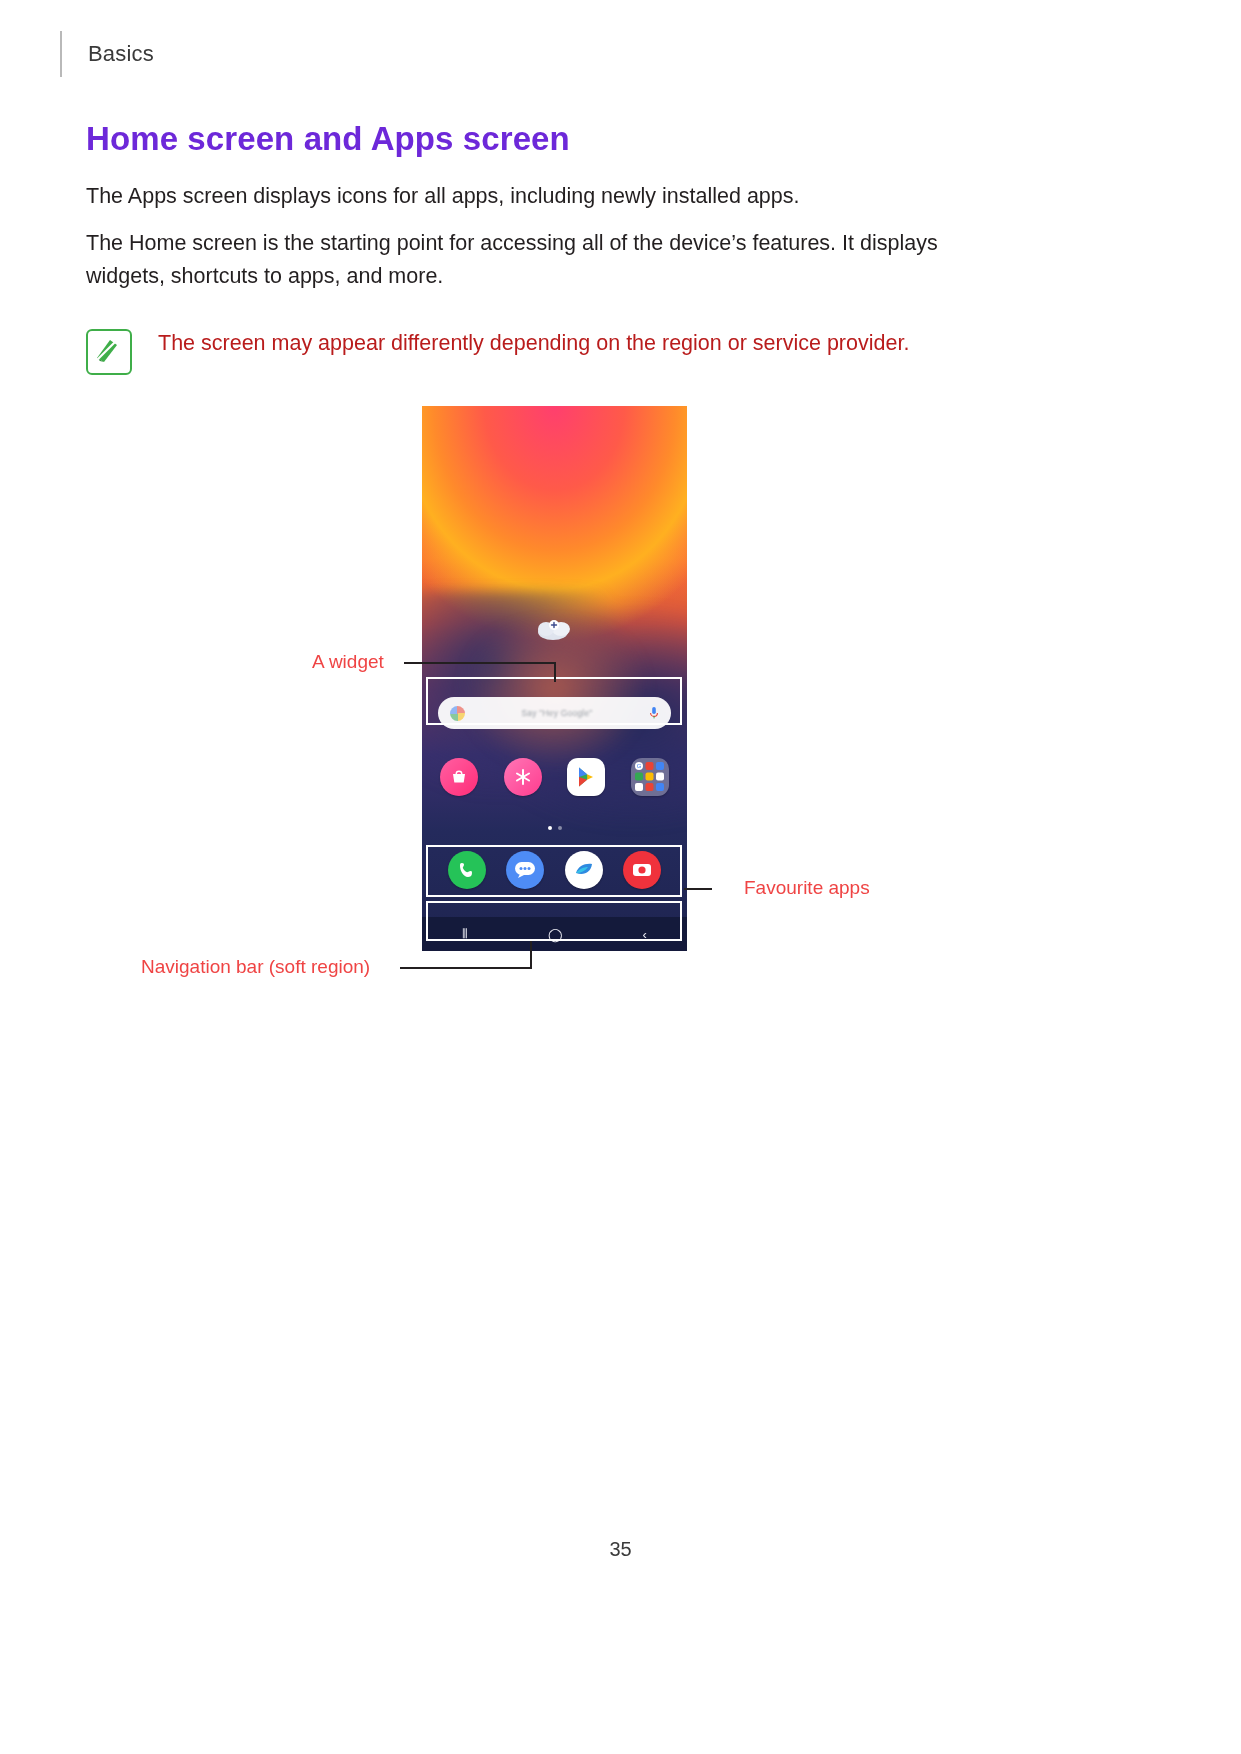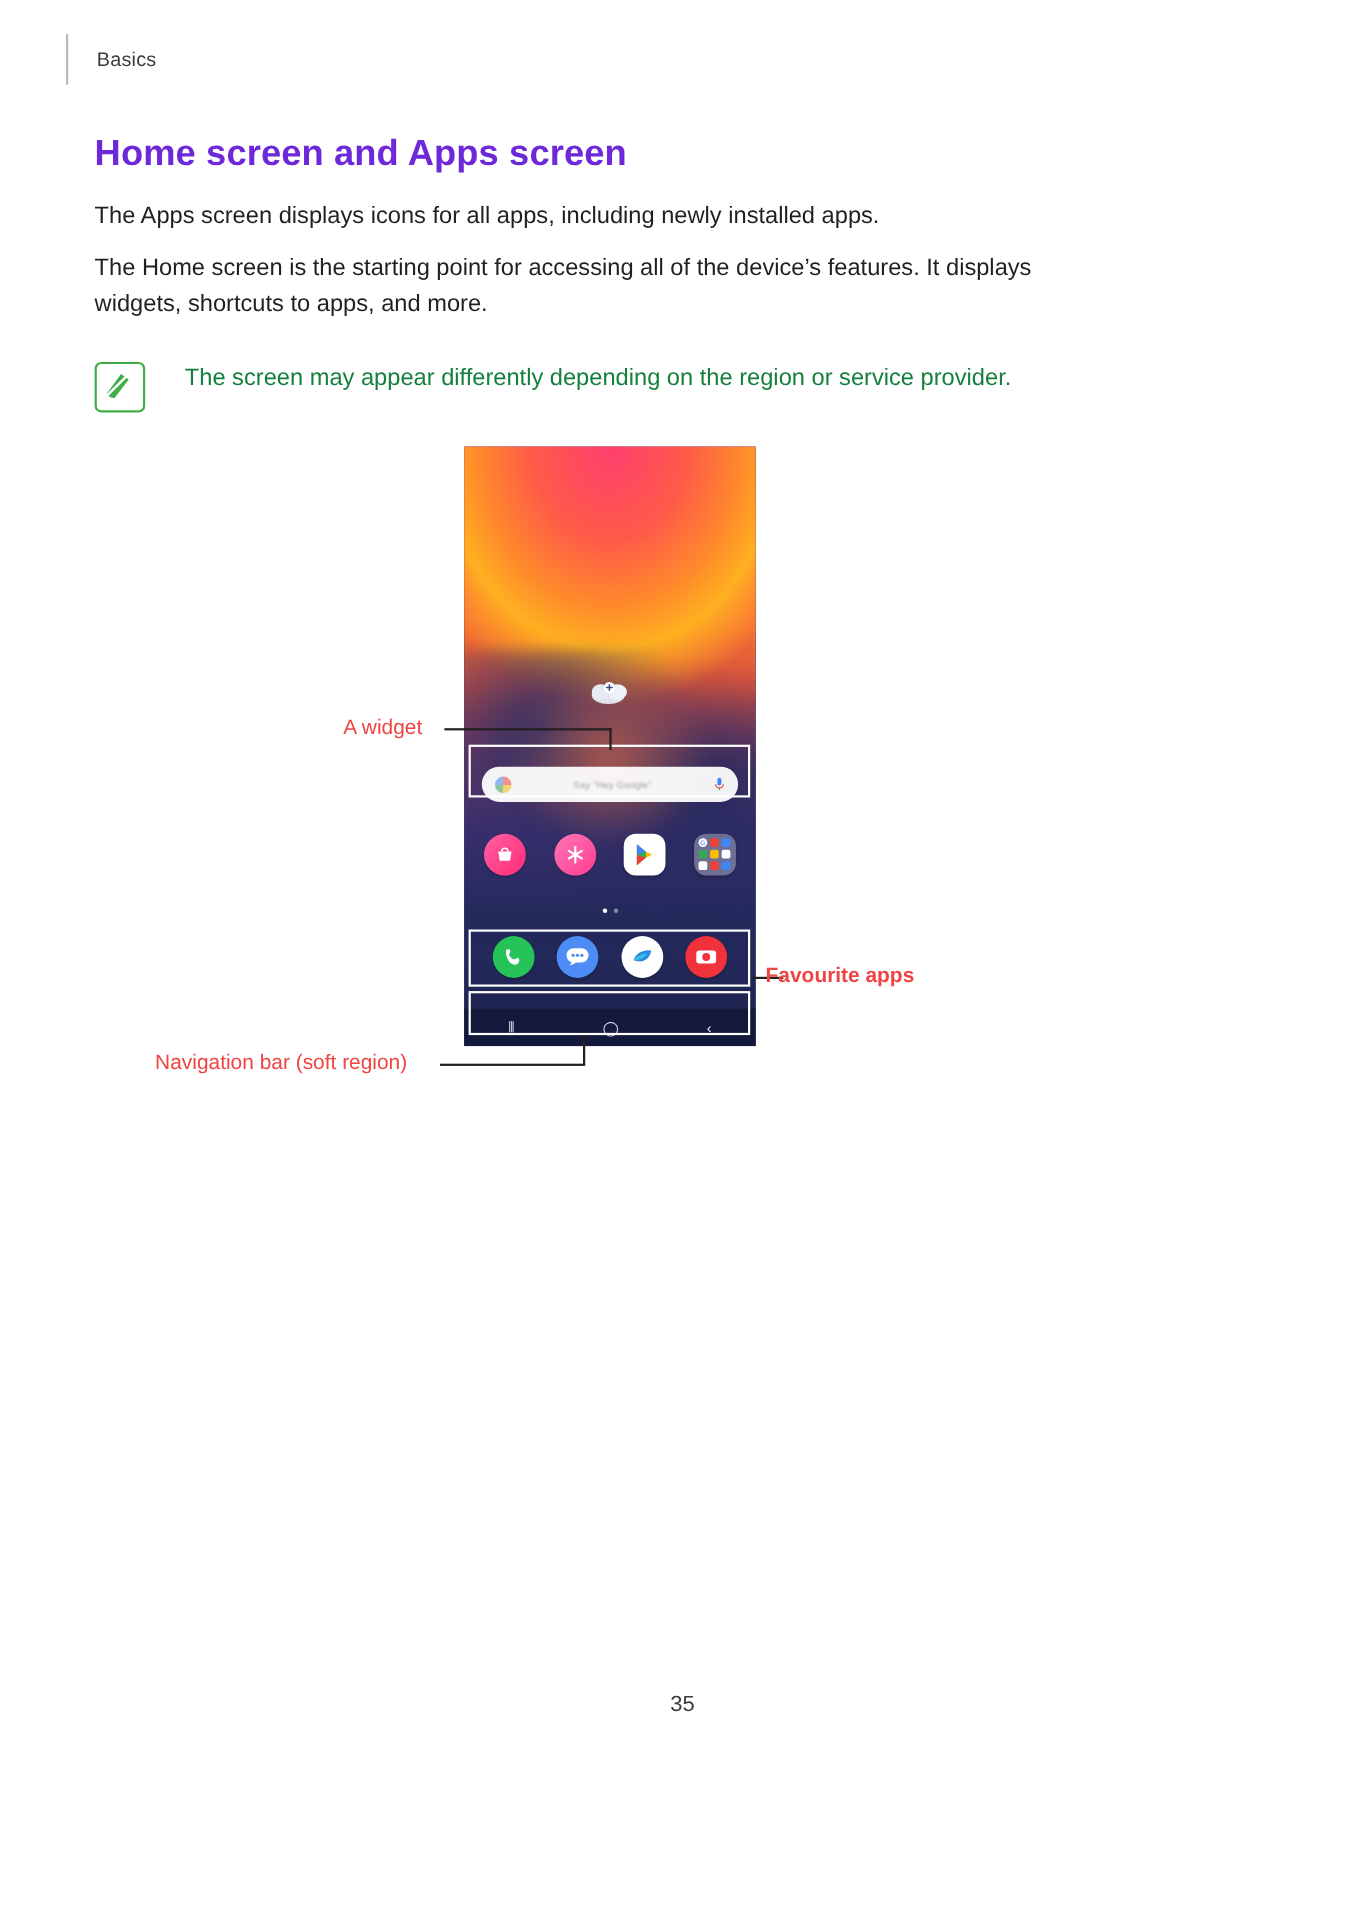--- a/index.html
+++ b/index.html
@@ -25,21 +25,21 @@
     align-items: center;
     height: 48px;
   }
   .header-rule {
     width: 2px;
     height: 46px;
     background: #b9b9b9;
     margin-right: 26px;
   }
   .header-title {
-    font-size: 18px;
+    font-size: 22px;
     color: #3a3a3a;
     letter-spacing: 0.2px;
   }
 
   
   .content {
     position: absolute;
     left: 86px;
     top: 120px;
     width: 1070px;
@@ -71,22 +71,22 @@
     border: 2.5px solid #3fae49;
     border-radius: 6px;
     position: relative;
     flex: 0 0 auto;
     margin-top: 2px;
   }
   .note-icon svg { display: block; }
   .note-text {
     font-size: 21.5px;
     line-height: 32px;
-    margin-left: 36px;
-    color: #15803d;
+    margin-left: 26px;
+    color: #b91c1c;
   }
 
   
   .figure {
     position: absolute;
     left: 0;
     top: 390px;
     width: 1241px;
     height: 620px;
   }
@@ -398,20 +398,20 @@
 
   <div class="callout-box" style="left:426px; top:287px; width:256px; height:48px;"></div>
   <div class="callout-box" style="left:426px; top:455px; width:256px; height:52px;"></div>
   <div class="callout-box" style="left:426px; top:511px; width:256px; height:40px;"></div>
 
   <div class="leader h" style="left:404px; top:272px; width:152px;"></div>
   <div class="leader v" style="left:554px; top:272px; height:20px;"></div>
   <div class="callout-label" style="left:312px; top:261px;">A widget</div>
 
   <div class="leader h" style="left:684px; top:498px; width:28px;"></div>
-  <div class="callout-label" style="left:696px; top:487px;font-weight:bold;">Favourite apps</div>
+  <div class="callout-label" style="left:744px; top:487px;">Favourite apps</div>
 
   <div class="leader h" style="left:400px; top:577px; width:132px;"></div>
   <div class="leader v" style="left:530px; top:551px; height:27px;"></div>
   <div class="callout-label" style="left:141px; top:566px;">Navigation bar (soft region)</div>
 </div>
 
 <div class="page-number">35</div>
 
 </body></html>

